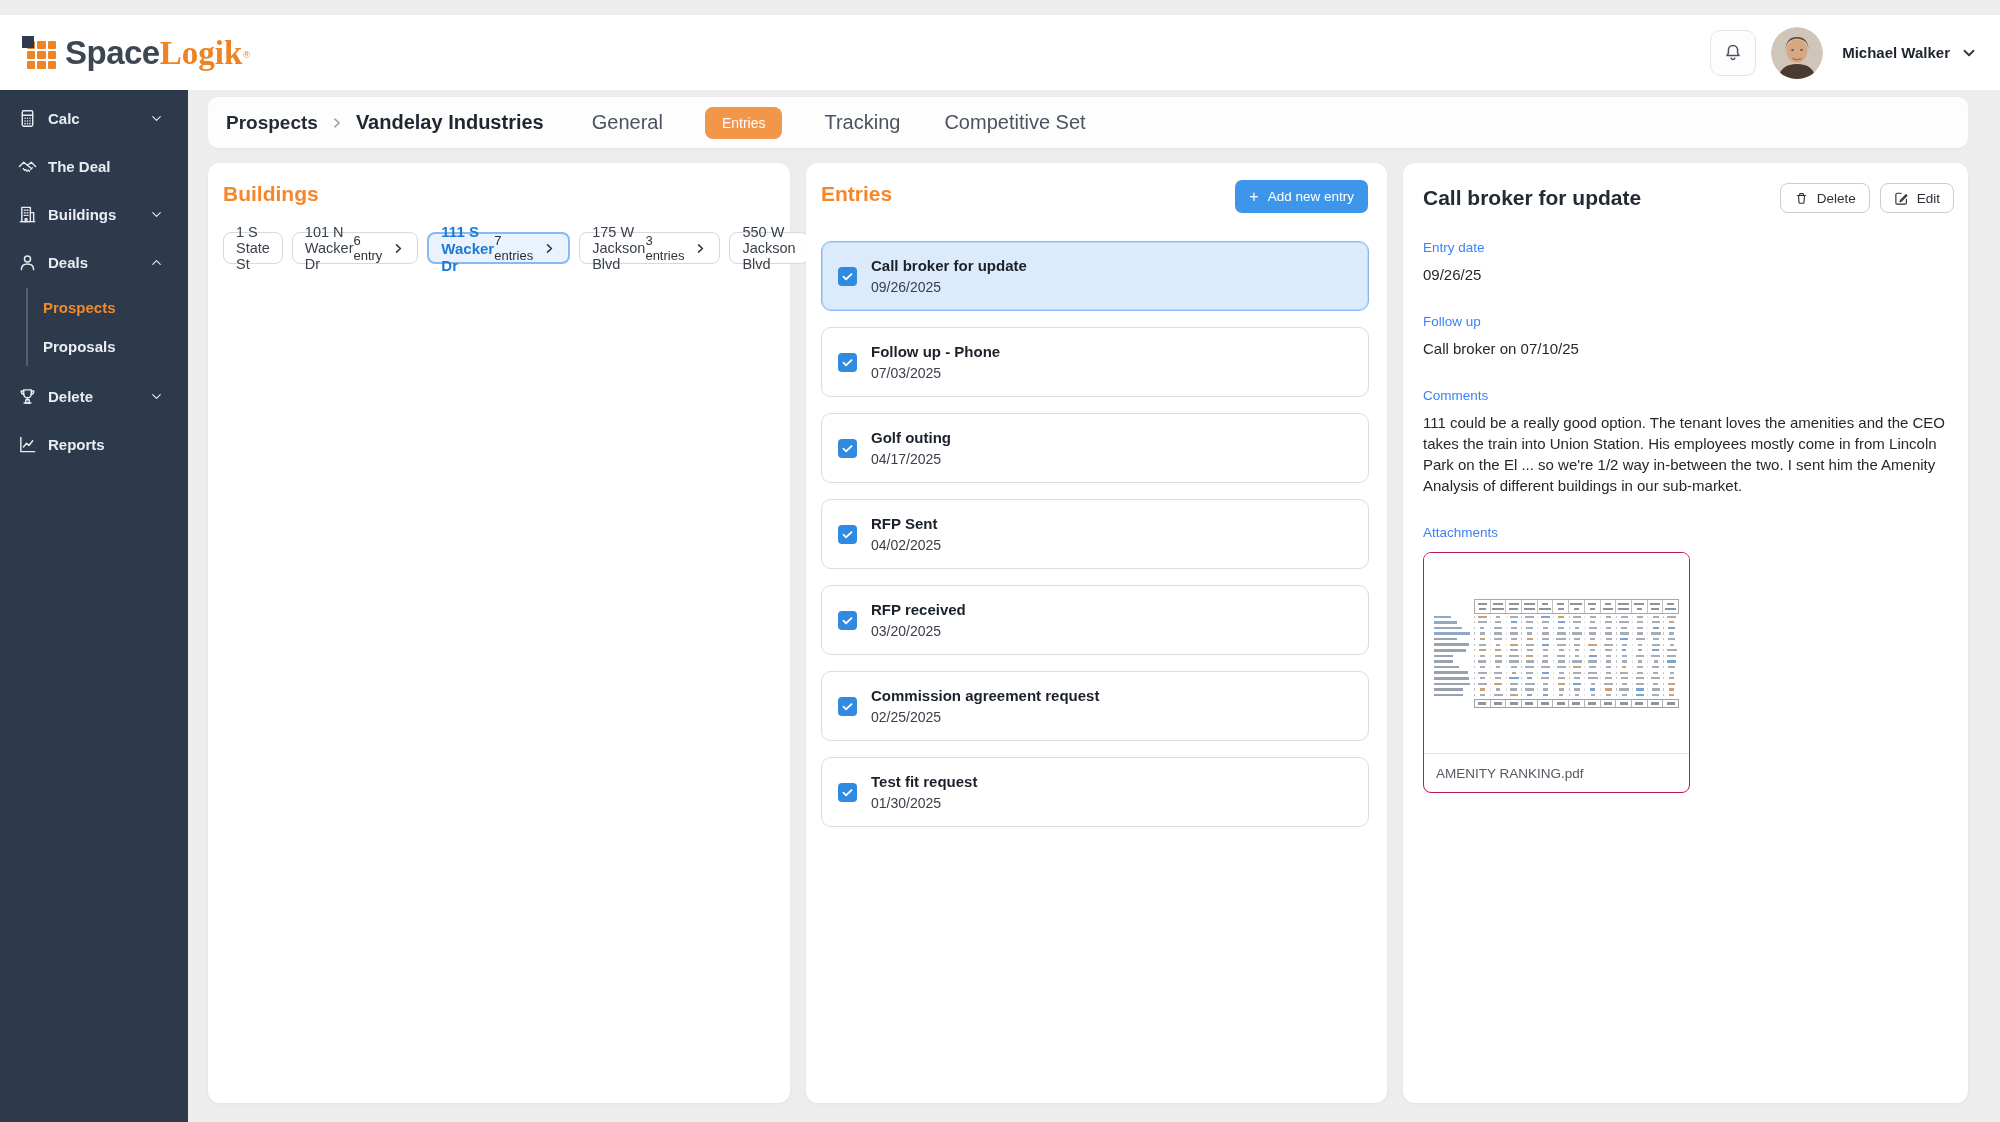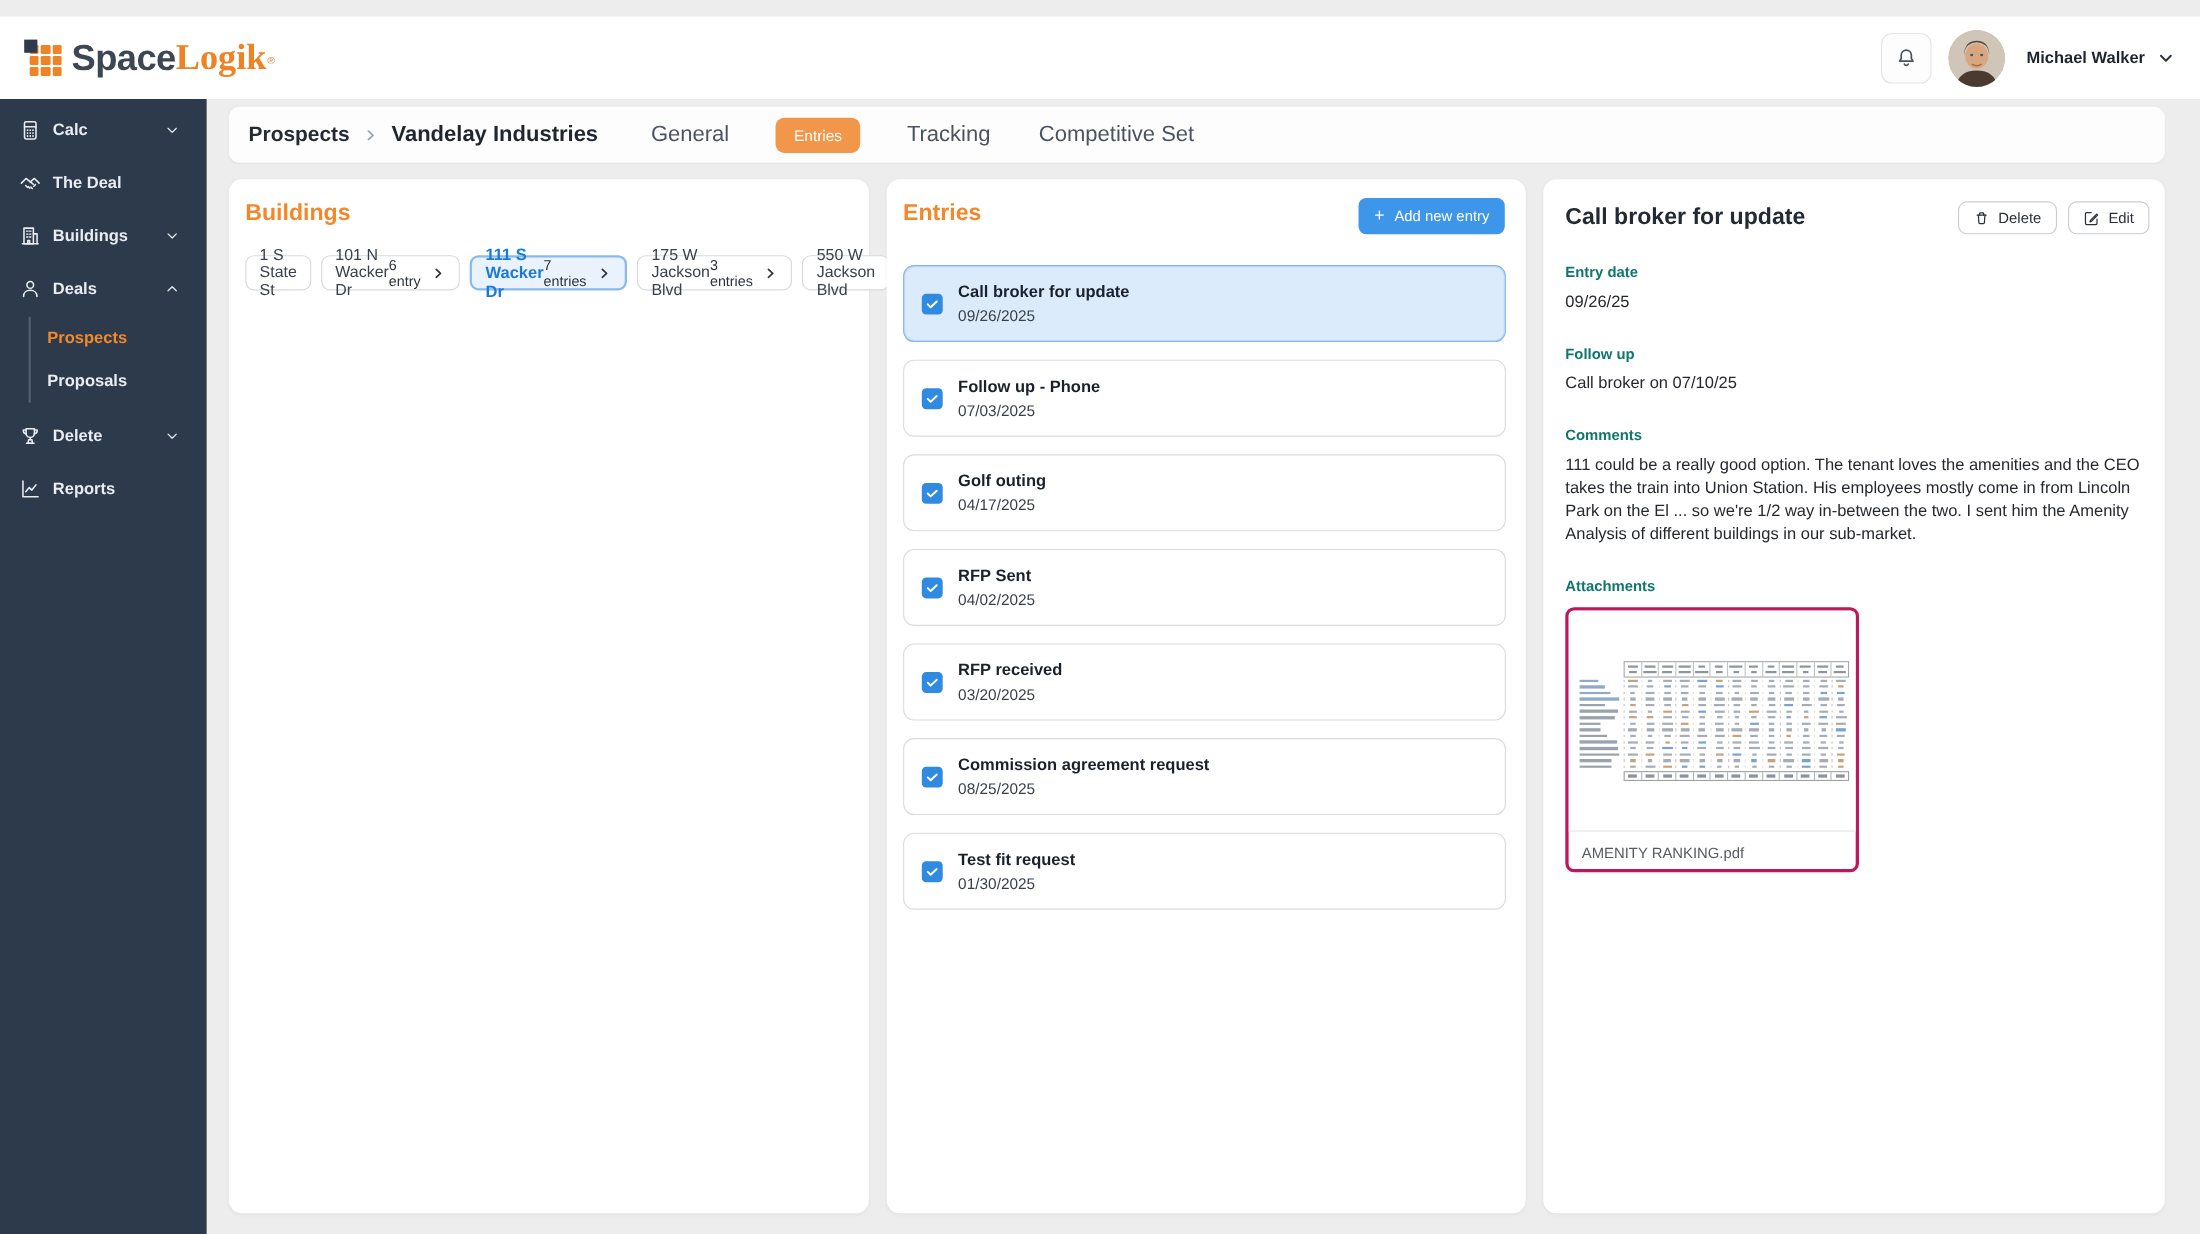--- a/index.html
+++ b/index.html
@@ -65,24 +65,24 @@
   .entry-check { width:19px; height:19px; border-radius:4px; background:#2f8ae0; display:flex; align-items:center; justify-content:center; flex:0 0 auto; cursor:pointer; }
   .entry-text { margin-left:14px; }
   .entry-title { font-size:15px; font-weight:bold; color:#1a212b; line-height:18px; }
   .entry-date { font-size:14px; color:#39404a; line-height:18px; margin-top:3px; }
 
   
   .detail-inner { padding:22px 14px 0 20px; }
   .detail-title { font-size:21px; font-weight:bold; color:#232a34; line-height:26px; max-width:380px; }
   .detail-btns { position:absolute; top:20px; right:14px; display:flex; gap:10px; }
   .d-btn { height:30px; border:1px solid #c9cdd3; border-radius:8px; background:#fff; font-family:inherit; font-size:13.5px; color:#2b3037; display:flex; align-items:center; gap:8px; padding:0 13px; cursor:pointer; }
-  .f-label { font-size:13.5px; font-weight:bold; color:#0f766e; margin-top:29px; }
+  .f-label { font-size:13.5px; font-weight:normal; color:#3b82f6; margin-top:29px; }
   .f-label.first { margin-top:29px; }
   .f-value { font-size:15px; color:#25282e; margin-top:9px; line-height:21px; max-width:545px; }
-  .attach-card { margin-top:12px; width:267px; height:241px; border:3px solid #be185d; border-radius:8px; background:#fff; overflow:hidden; cursor:pointer; }
+  .attach-card { margin-top:12px; width:267px; height:241px; border:1px solid #be185d; border-radius:8px; background:#fff; overflow:hidden; cursor:pointer; }
   .attach-thumb { position:relative; height:201px; border-bottom:1px solid #e2e4e8; background:#fff; }
   .attach-name { height:39px; display:flex; align-items:center; padding:0 12px; font-size:13.5px; color:#555b63; }
 
   
   .mini-table { position:absolute; left:10px; top:46px; width:245px; }
   .mt-row { display:flex; align-items:center; height:5.6px; }
   .mt-label { width:40px; display:flex; }
   .mt-label div { height:2.6px; }
   .mt-cell { flex:1; display:flex; justify-content:center; border-left:1px solid #e3e3e3; }
   .mt-cell.grp { border-left:1px solid #c2c2c2; }
@@ -374,21 +374,21 @@
           </div>
         </div>
         <div class="entry-card">
           <span class="entry-check">
             <svg width="13" height="13" viewBox="0 0 16 16" fill="none" stroke="#ffffff" stroke-width="2.2" stroke-linecap="round" stroke-linejoin="round">
               <path d="M3 8.2l3.2 3.2L13 5"></path>
             </svg>
           </span>
           <div class="entry-text">
             <div class="entry-title">Commission agreement request</div>
-            <div class="entry-date">08/25/2025</div>
+            <div class="entry-date">02/25/2025</div>
           </div>
         </div>
         <div class="entry-card">
           <span class="entry-check">
             <svg width="13" height="13" viewBox="0 0 16 16" fill="none" stroke="#ffffff" stroke-width="2.2" stroke-linecap="round" stroke-linejoin="round">
               <path d="M3 8.2l3.2 3.2L13 5"></path>
             </svg>
           </span>
           <div class="entry-text">
             <div class="entry-title">Test fit request</div>

